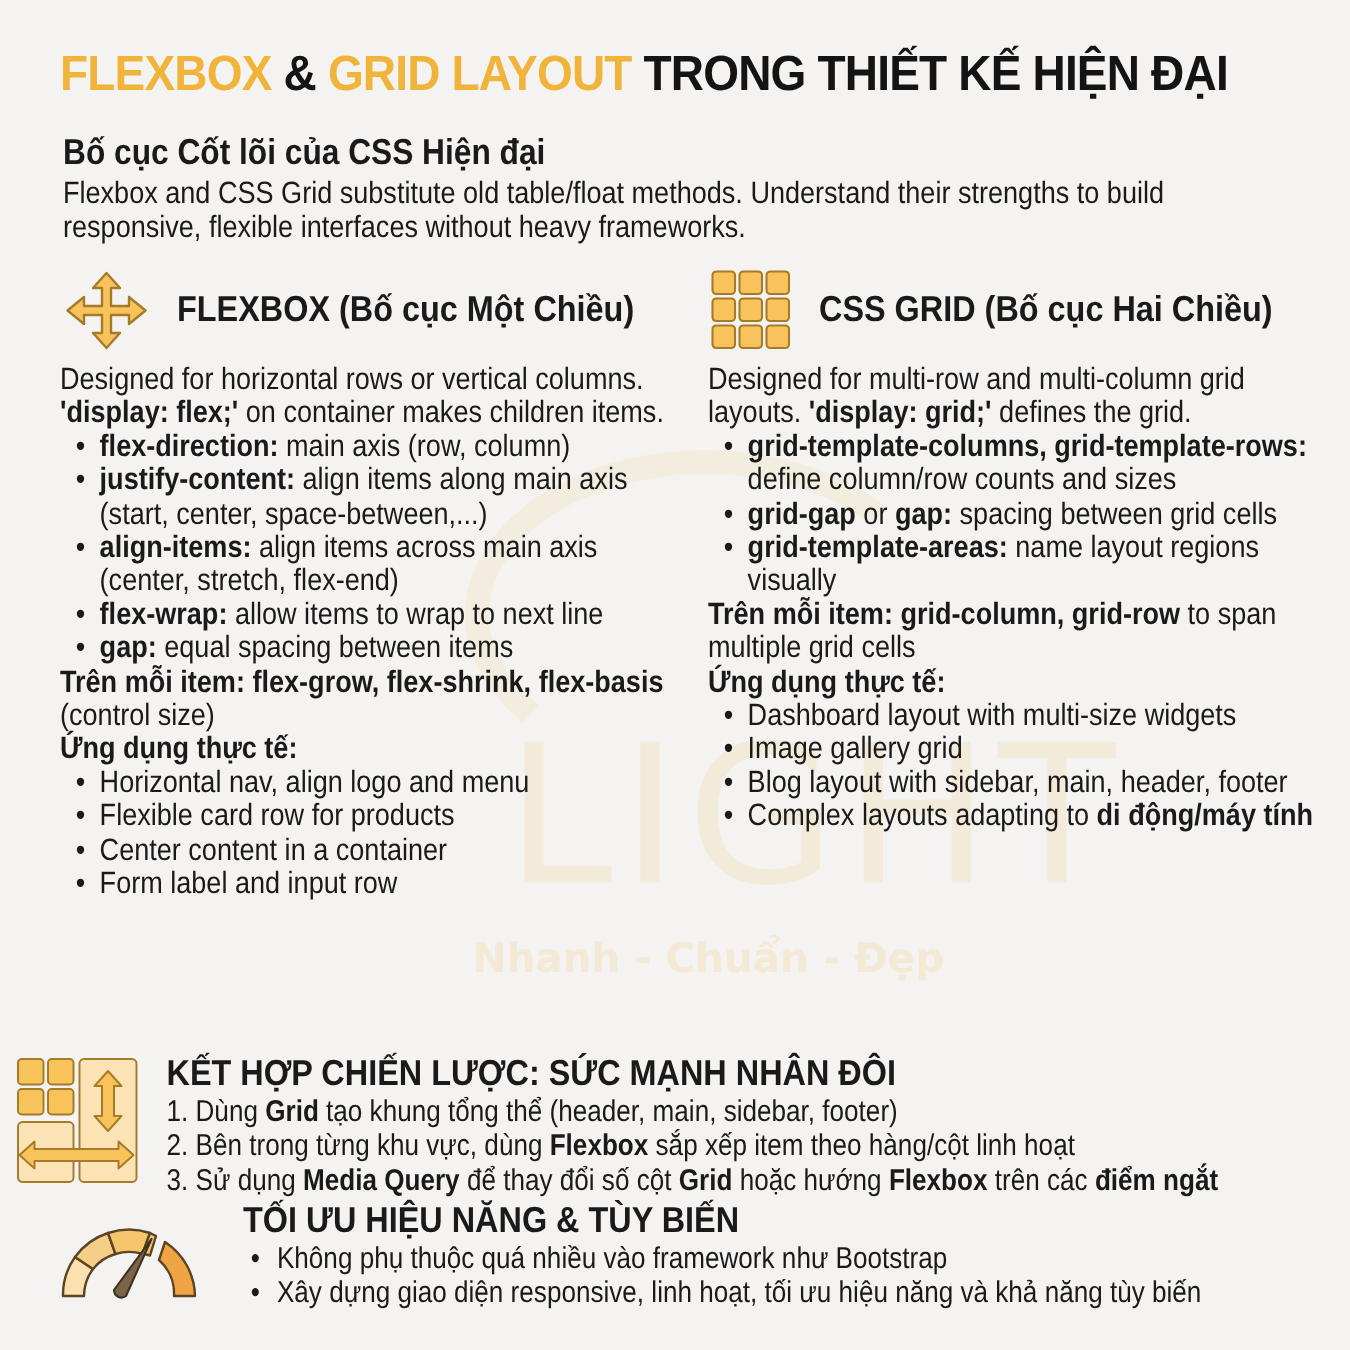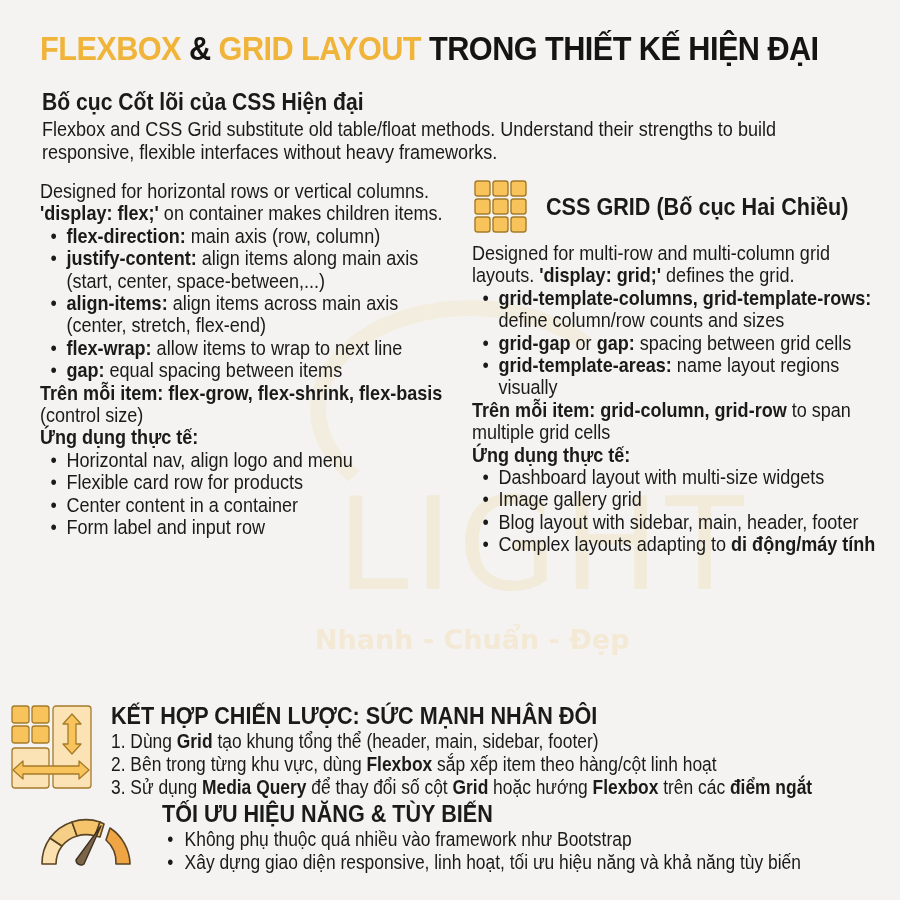--- a/index.html
+++ b/index.html
@@ -105,20 +105,26 @@
 <div class="content">
 
   <h1 class="title">
     <span class="accent">FLEXBOX</span><span class="dark"> &amp; </span><span class="accent">GRID LAYOUT</span><span class="dark"> TRONG THIẾT KẾ HIỆN ĐẠI</span>
   </h1>
 
   <div class="subtitle">Bố cục Cốt lõi của CSS Hiện đại</div>
   <p class="intro">Flexbox and CSS Grid substitute old table/float methods. Understand their strengths to build responsive, flexible interfaces without heavy frameworks.</p>
 
   <div class="col col-left">
+    <div class="col-head">
+      <svg class="icon" viewBox="0 0 62 56">
+        <path d="M31 3 L40 13 L34 13 L34 25 L46 25 L46 19 L57 28 L46 37 L46 31 L34 31 L34 43 L40 43 L31 53 L22 43 L28 43 L28 31 L16 31 L16 37 L5 28 L16 19 L16 25 L28 25 L28 13 L22 13 Z" fill="#f7c35a" stroke="#a57b2a" stroke-width="1.6" stroke-linejoin="round"></path>
+      </svg>
+      <h2>FLEXBOX (Bố cục Một Chiều)</h2>
+    </div>
     <div class="col-body">
       <p><span>Designed for horizontal rows or vertical columns. </span><b>'display: flex;'</b><span> on container makes children items.</span></p>
       <ul>
         <li><b>flex-direction:</b><span> main axis (row, column)</span></li>
         <li><b>justify-content:</b><span> align items along main axis (start, center, space-between,...)</span></li>
         <li><b>align-items:</b><span> align items across main axis (center, stretch, flex-end)</span></li>
         <li><b>flex-wrap:</b><span> allow items to wrap to next line</span></li>
         <li><b>gap:</b><span> equal spacing between items</span></li>
       </ul>
       <p class="gap-s"><b>Trên mỗi item: flex-grow, flex-shrink, flex-basis</b><span> (control size)</span></p>

